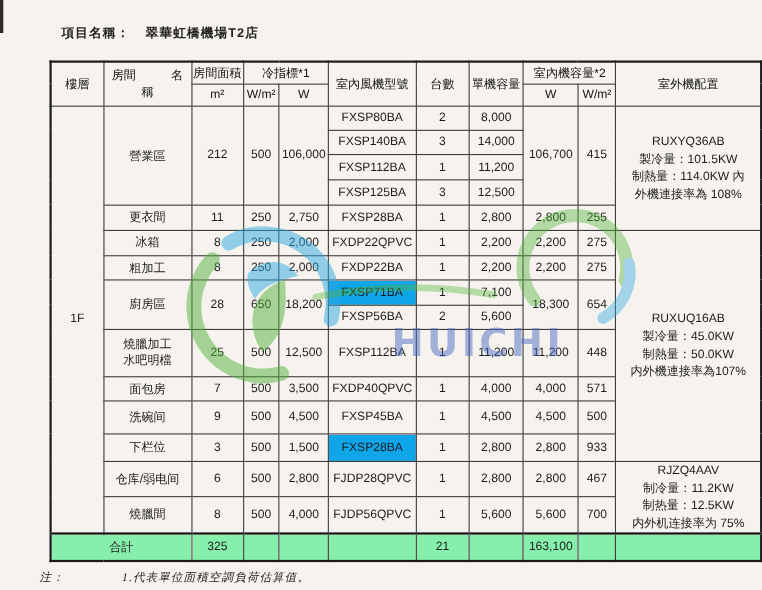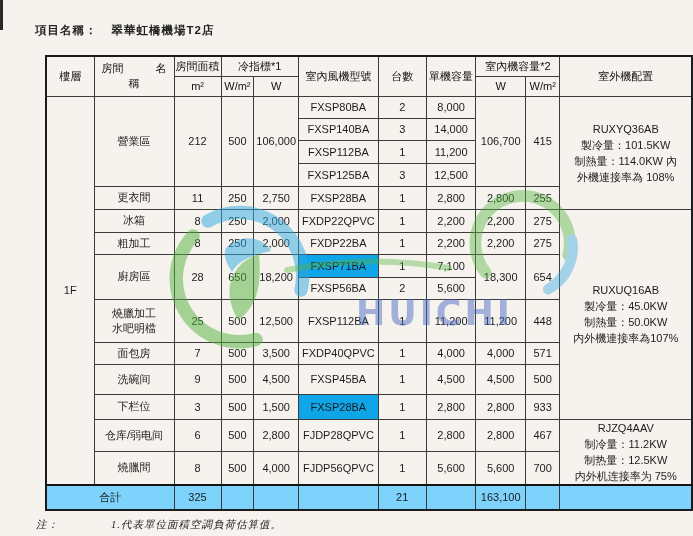--- a/index.html
+++ b/index.html
@@ -3,39 +3,39 @@
 <meta charset="utf-8">
 <style>
   html,body{margin:0;padding:0;}
   body{
     width:693px;height:536px;position:relative;overflow:hidden;
     background:#f6f3ee;
     font-family:"Liberation Sans","DejaVu Sans",sans-serif;
     color:#1c1c1c;
   }
   .edge-mark{position:absolute;left:0;top:0;width:3px;height:30px;background:#2a2a2a;}
-  .title-line{position:absolute;left:35px;top:23px;font-size:11.5px;font-weight:bold;letter-spacing:1px;color:#222;}
+  .title-line{position:absolute;left:56px;top:23px;font-size:11.5px;font-weight:bold;letter-spacing:1px;color:#222;}
   .title-line .tval{margin-left:14px;}
   
   table.main{
     position:absolute;left:45px;top:55px;
     border-collapse:collapse;table-layout:fixed;
     border:2px solid #1b1b1b;
   }
   table.main td{
     border:1px solid #3c3c3c;
     font-size:11px;text-align:center;vertical-align:middle;
     padding:0 1px;overflow:hidden;white-space:nowrap;
   }
   tr.hr td{font-size:11px;color:#111;}
   .roomhead{display:flex;justify-content:space-between;padding:0 6px;gap:32px;}
   .roomhead2{text-align:center;}
   td.outdoor-cell{font-size:10.5px;line-height:16px;white-space:normal;padding:0 3px;}
   .hl{background:#0ea5e9;}
-  tr.total-row td{background:#7dd3fc;border-top:2px solid #141414;}
+  tr.total-row td{background:#86efac;border-top:2px solid #141414;}
   .room2line div{line-height:15px;}
   
   .wm{position:absolute;left:0;top:0;width:693px;height:536px;pointer-events:none;}
   .wm-cn{
     position:absolute;left:352px;top:224px;
     font-size:70px;font-weight:bold;letter-spacing:14px;line-height:82px;
     color:rgba(62,96,190,0.48);
     font-family:"DejaVu Sans",sans-serif;
   }
   .wm-en{

